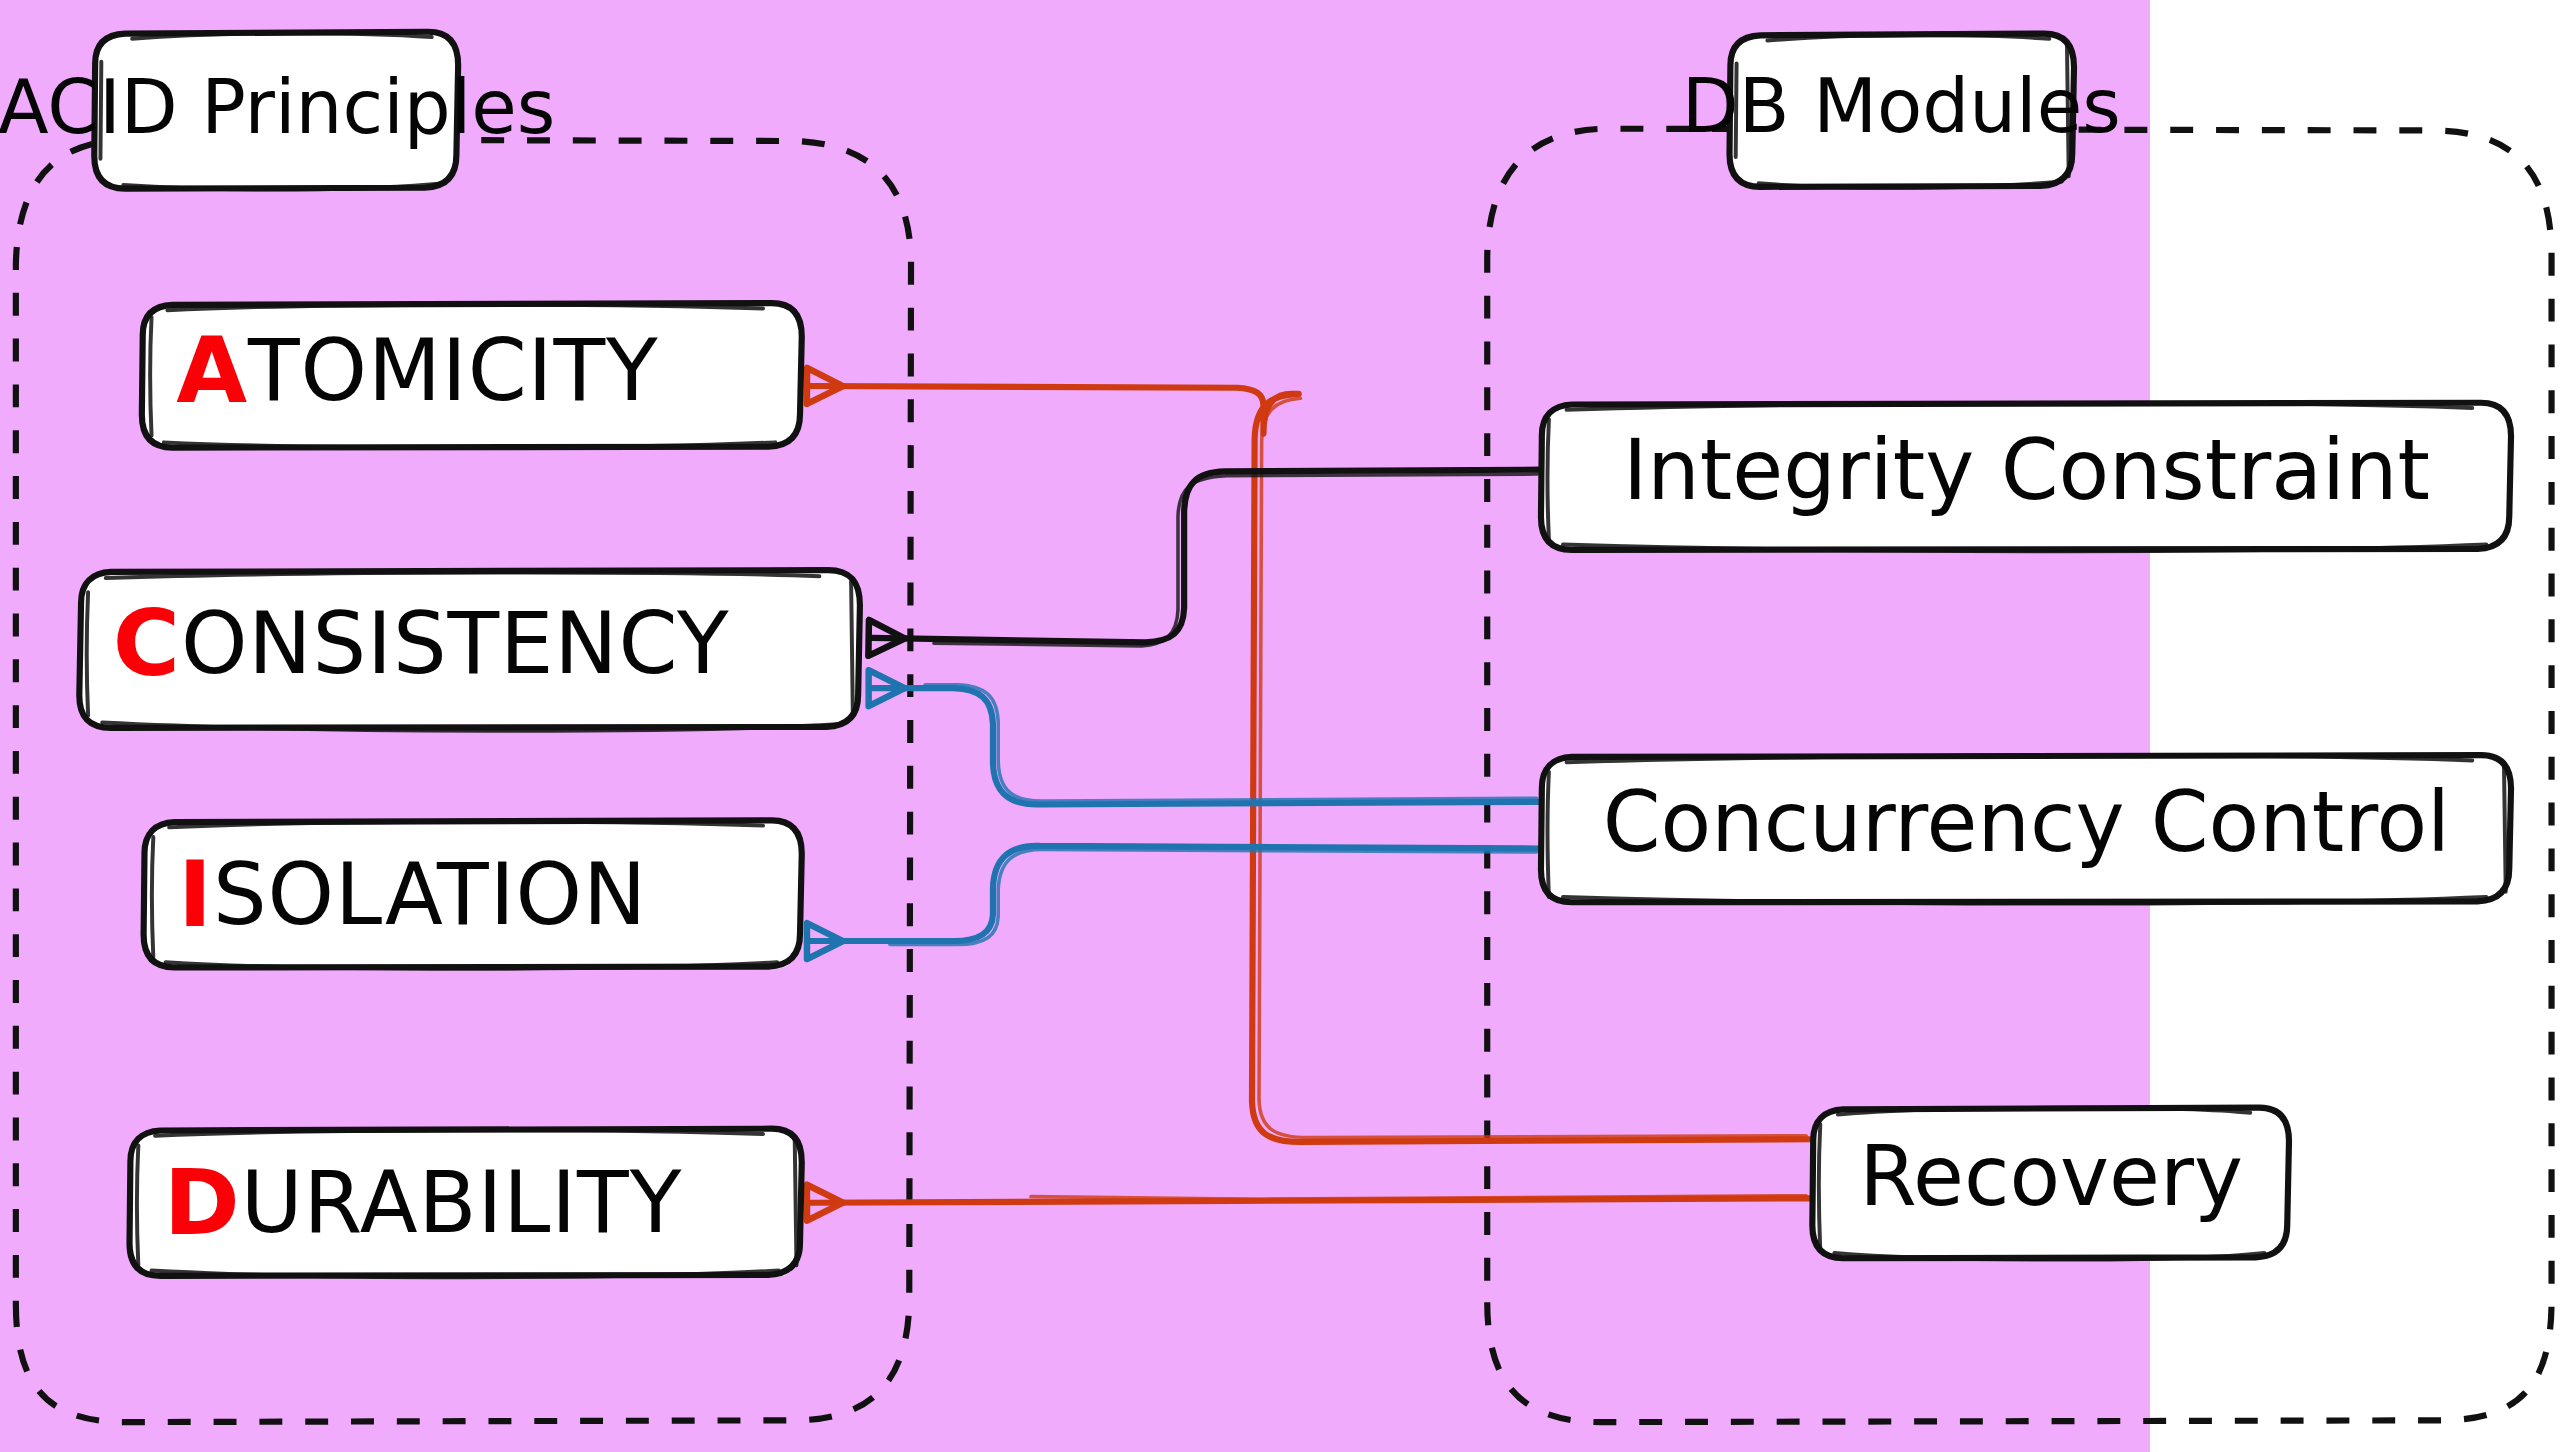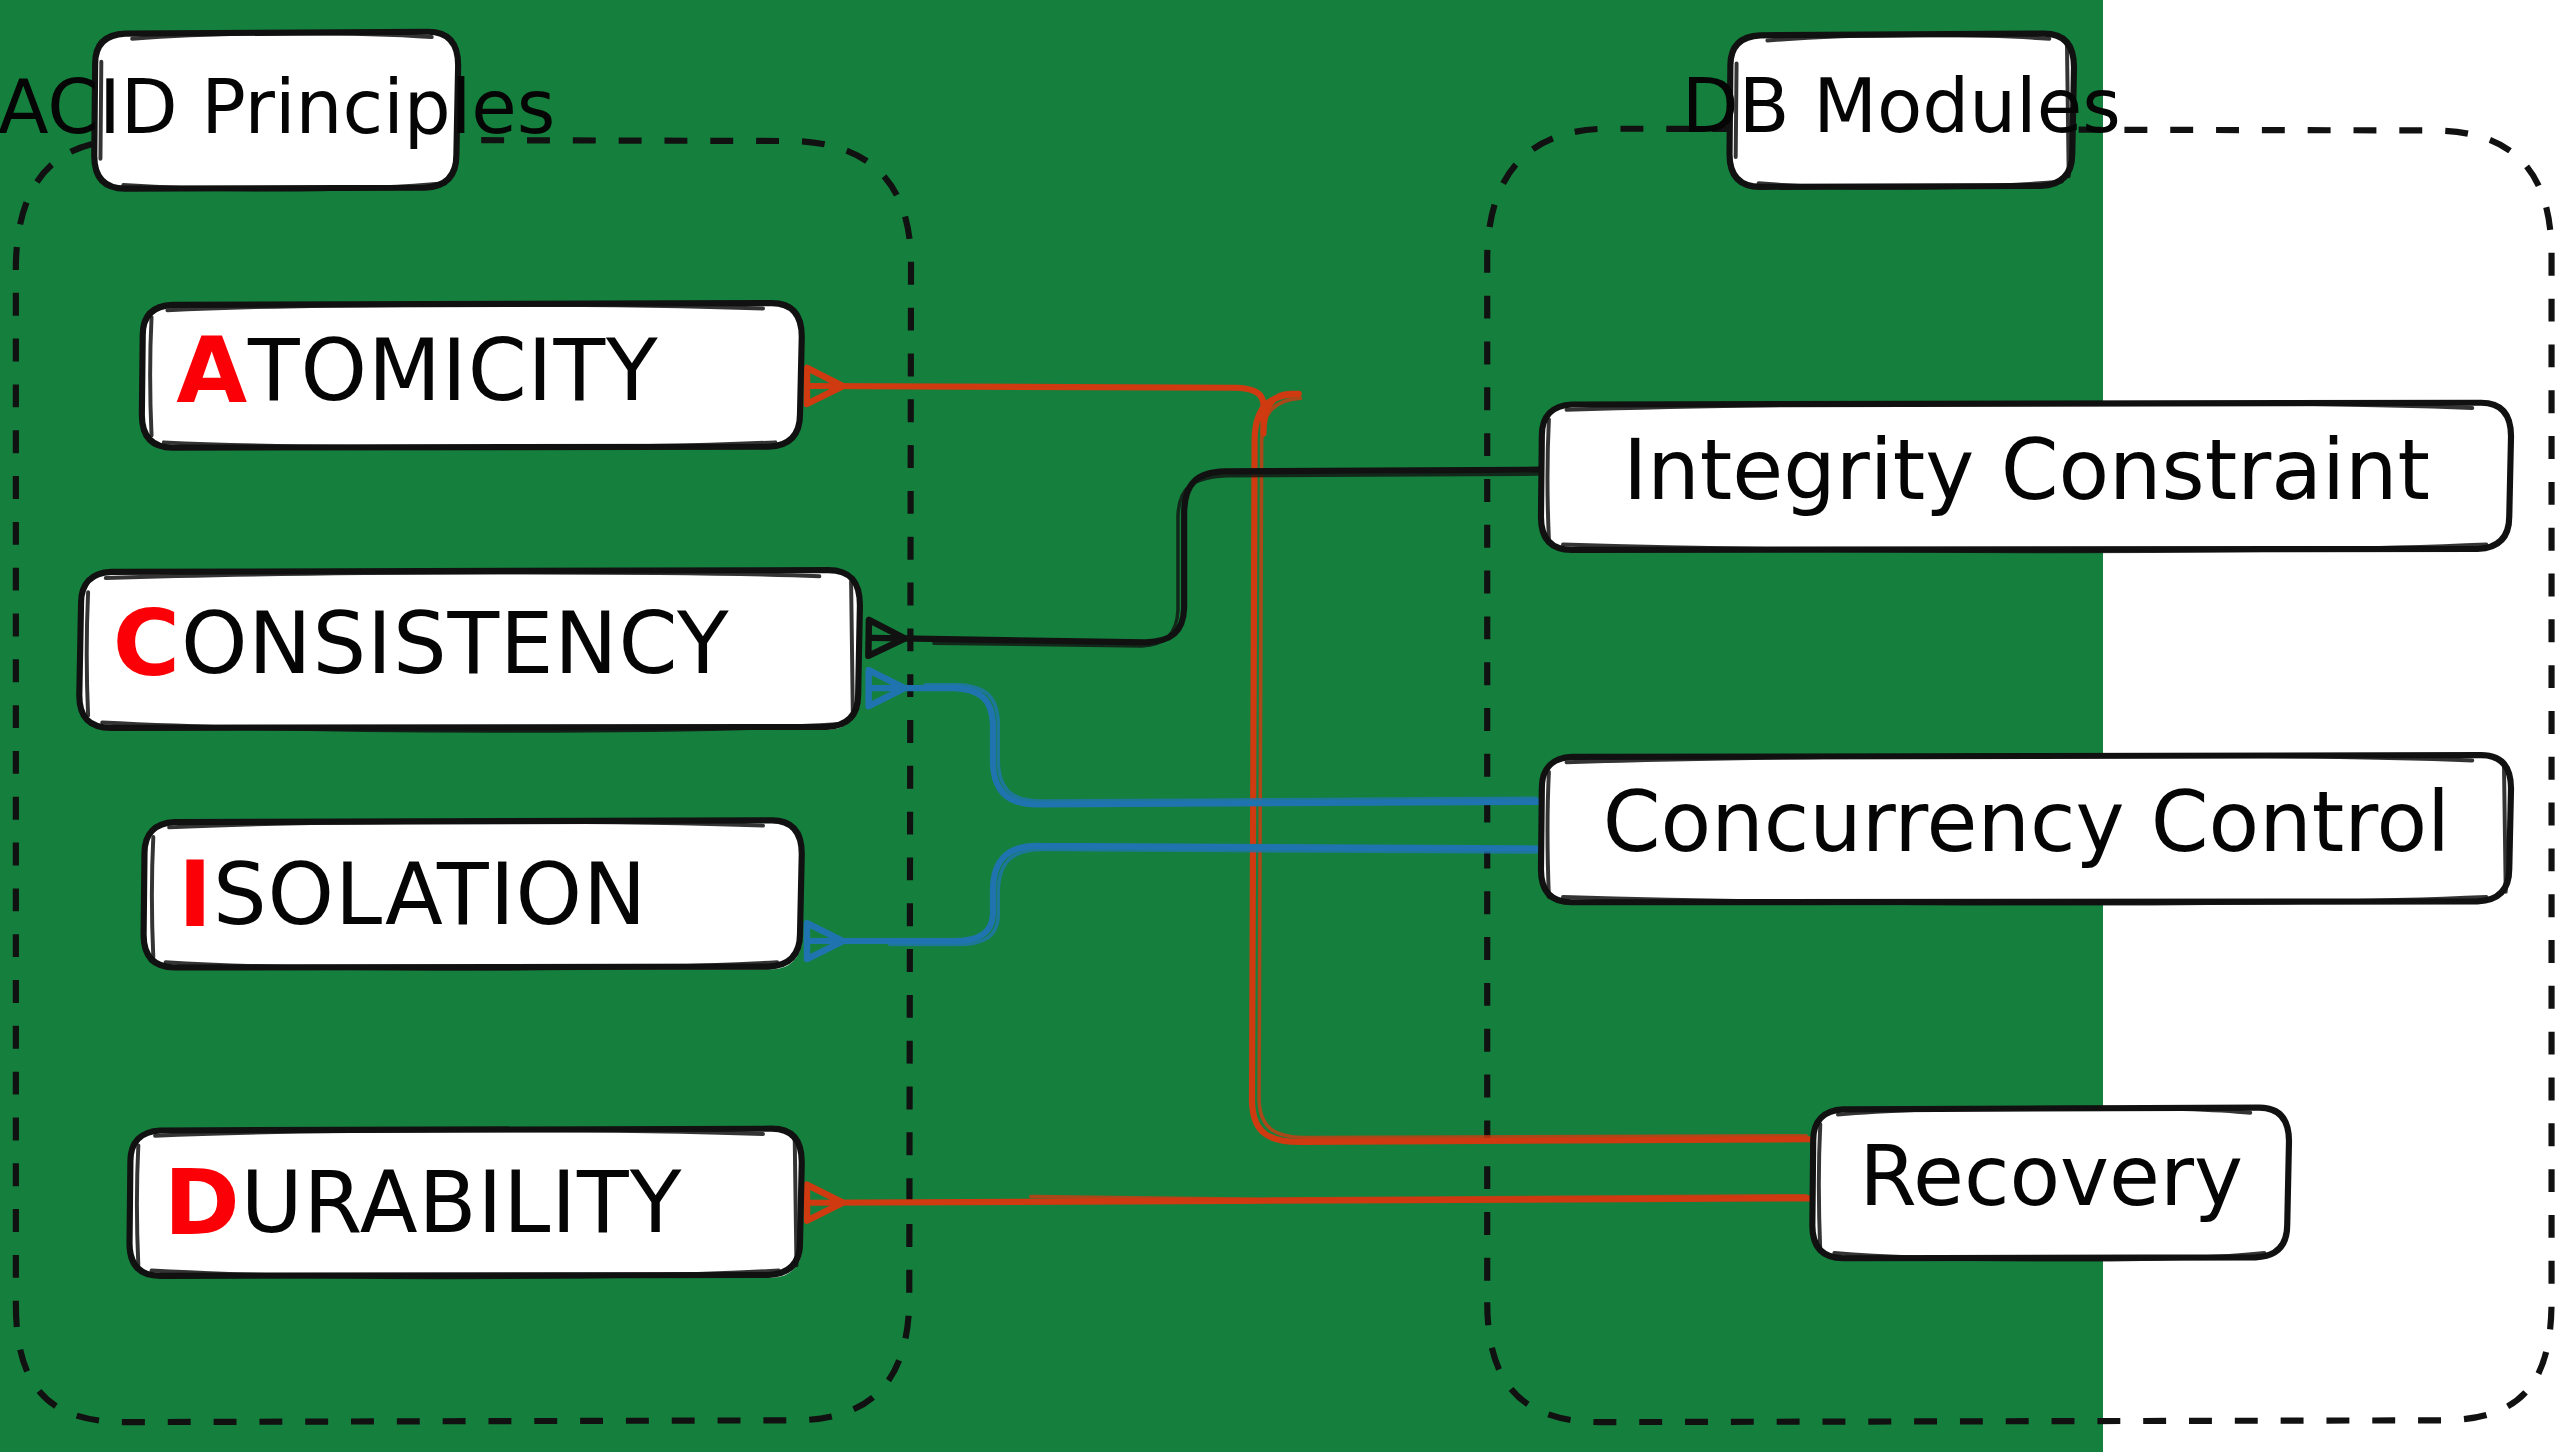--- a/index.html
+++ b/index.html
@@ -10,21 +10,22 @@
   body {
     width: 2563px;
     height: 1453px;
     font-family: "DejaVu Sans", sans-serif;
     overflow: hidden;
   }
   #diagram-root {
     position: relative;
     width: 2103px;
     height: 1453px;
-    background: #15803d;
+    background: #f0abfc;
+    padding-left: 47px;
   }
   svg.canvas {
     position: absolute;
     top: 0;
     left: 0;
     width: 2563px;
     height: 1453px;
   }
   .box-fill { fill: #ffffff; }
   .box-stroke {

